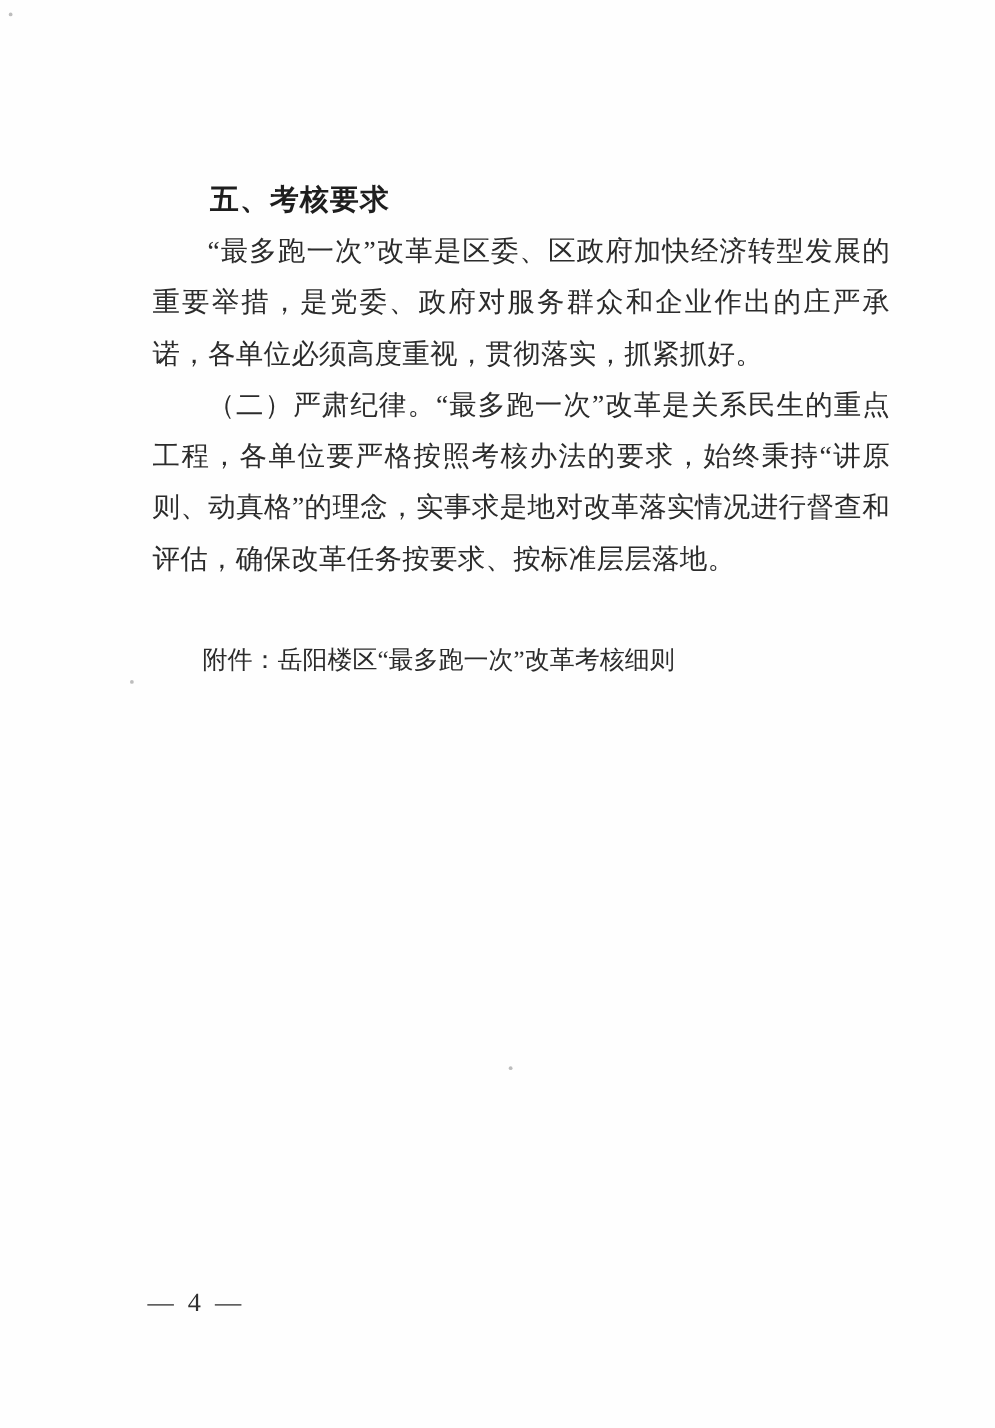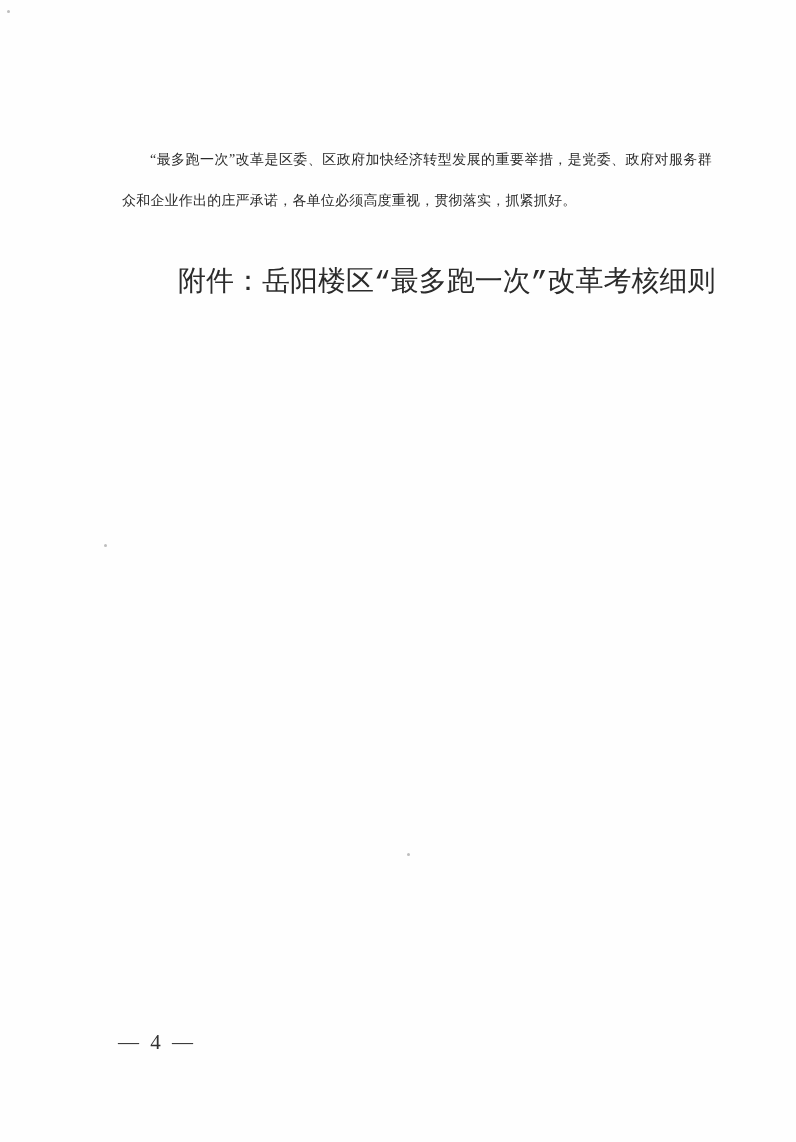--- a/index.html
+++ b/index.html
@@ -30,34 +30,33 @@
     font-family:"Liberation Sans", sans-serif;
     font-weight:700;
     font-size:23px;
     line-height:41px;
     text-indent:2em;
     color:#1e1e1e;
     letter-spacing:1px;
   }
   .para{
     margin:0;
-    font-size:14px;
+    font-size:22px;
     line-height:41px;
     text-align:justify;
     text-justify:inter-ideograph;
     text-indent:2em;
     letter-spacing:0.2px;
   }
   .attachment{
     margin:41px 0 0 0;
-    font-size:28px;
+    font-size:20px;
     line-height:41px;
     text-indent:2em;
     white-space:nowrap;
-    font-family:Liberation Mono, monospace;
   }
   .page-number{
     position:absolute;
     left:118px;
     top:1028px;
     font-size:21px;
     line-height:28px;
     letter-spacing:3px;
     color:#303030;
   }
@@ -70,24 +69,26 @@
   .speck-a{left:7px;top:10px;width:3px;height:3px;}
   .speck-b{left:104px;top:544px;width:3px;height:3px;}
   .speck-c{left:407px;top:853px;width:3px;height:3px;}
 </style>
 </head>
 <body>
 
 <div class="page">
 
   <div class="content">
+    <h2 class="heading">五、考核要求</h2>
 
     <p class="para">“最多跑一次”改革是区委、区政府加快经济转型发展的重要举措，是党委、政府对服务群众和企业作出的庄严承诺，各单位必须高度重视，贯彻落实，抓紧抓好。</p>
 
 
+    <p class="para">（二）严肃纪律。“最多跑一次”改革是关系民生的重点工程，各单位要严格按照考核办法的要求，始终秉持“讲原则、动真格”的理念，实事求是地对改革落实情况进行督查和评估，确保改革任务按要求、按标准层层落地。</p>
 
     <p class="attachment">附件：岳阳楼区“最多跑一次”改革考核细则</p>
   </div>
 
   <div class="page-number">— 4 —</div>
 
   <span class="speck speck-a"></span>
   <span class="speck speck-b"></span>
   <span class="speck speck-c"></span>
 

